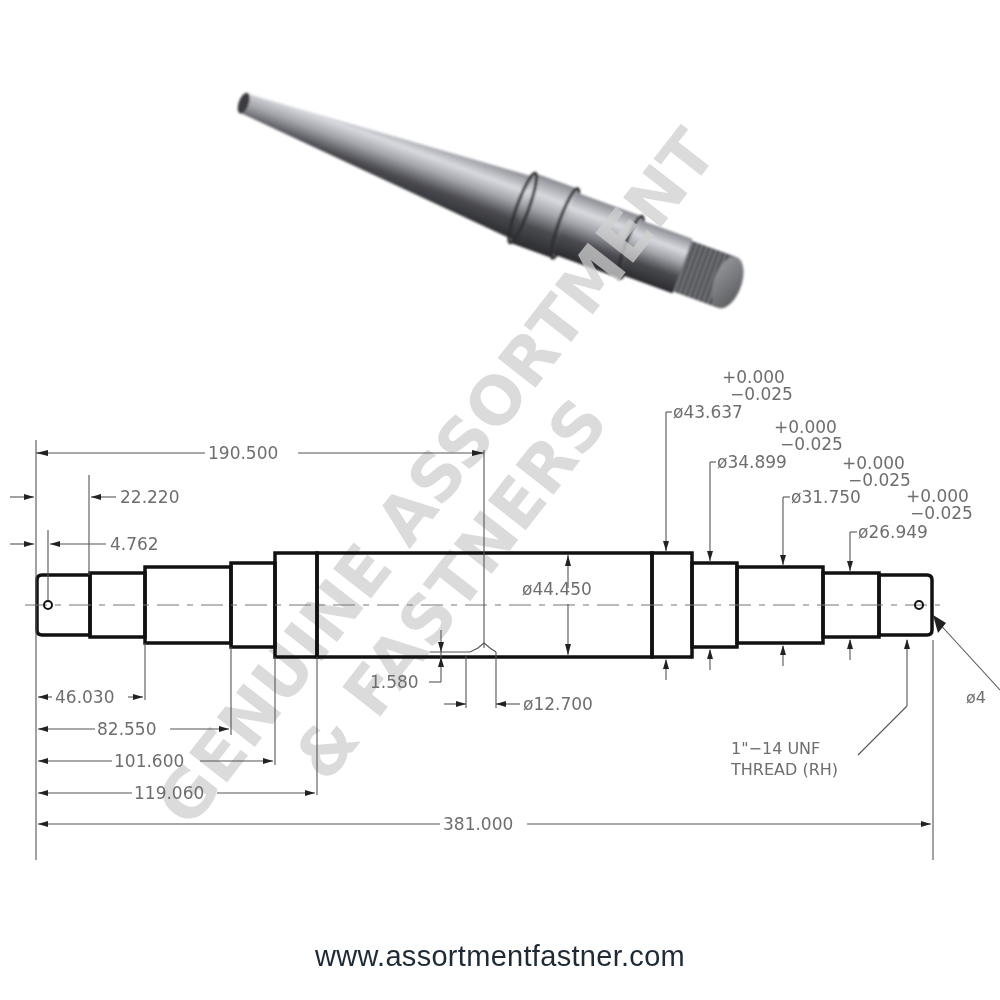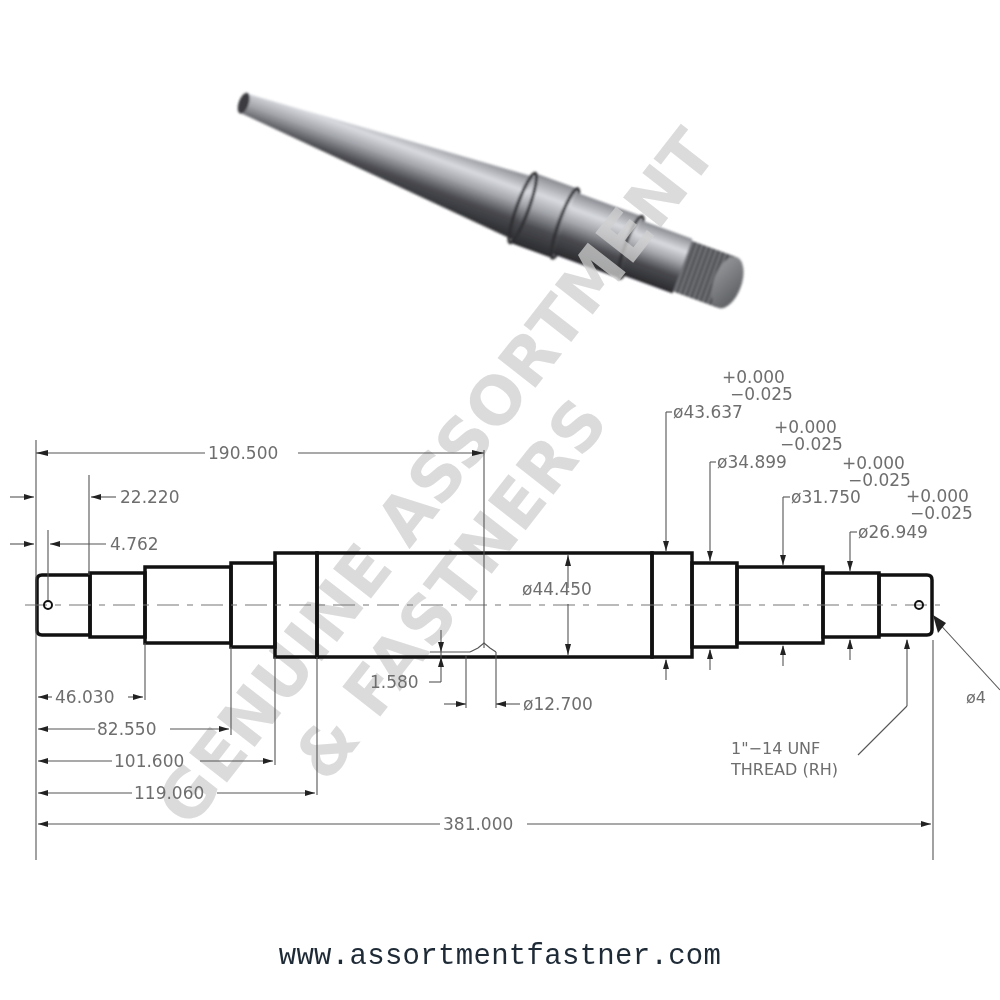--- a/index.html
+++ b/index.html
@@ -1,21 +1,21 @@
 <!DOCTYPE html>
 <html><head>
 <meta charset="utf-8">
 <style>
   html, body { margin:0; padding:0; background:#ffffff; }
   body { width:1000px; height:1000px; position:relative; overflow:hidden; font-family:"Liberation Sans", sans-serif; }
   #photo { position:absolute; left:230px; top:40px; width:560px; height:330px; }
   #drawing { position:absolute; left:0; top:0; width:1000px; height:1000px; }
   .dim { font-family:"DejaVu Sans", sans-serif; font-size:17px; fill:#6e6e6e; }
   .note { font-family:"DejaVu Sans", sans-serif; font-size:16px; fill:#6e6e6e; }
-  .footer { position:absolute; left:0; top:940px; width:1000px; text-align:center; font-family:Liberation Mono, monospace; font-size:29px; color:#1e2a36; letter-spacing:0.3px; }
+  .footer { position:absolute; left:0; top:940px; width:1000px; text-align:center; font-family:Liberation Sans, sans-serif; font-size:29px; color:#1e2a36; letter-spacing:0.3px; }
   .wm { font-family:"DejaVu Sans", sans-serif; font-weight:bold; fill:#d0d0d0; opacity:0.75; }
 </style>
 </head>
 <body>
 
 <svg id="photo" viewBox="0 0 560 330">
   <defs>
     <linearGradient id="metal" x1="0" y1="0" x2="0" y2="1">
       <stop offset="0" stop-color="#8a8c92"></stop>
       <stop offset="0.25" stop-color="#d8dadf"></stop>

